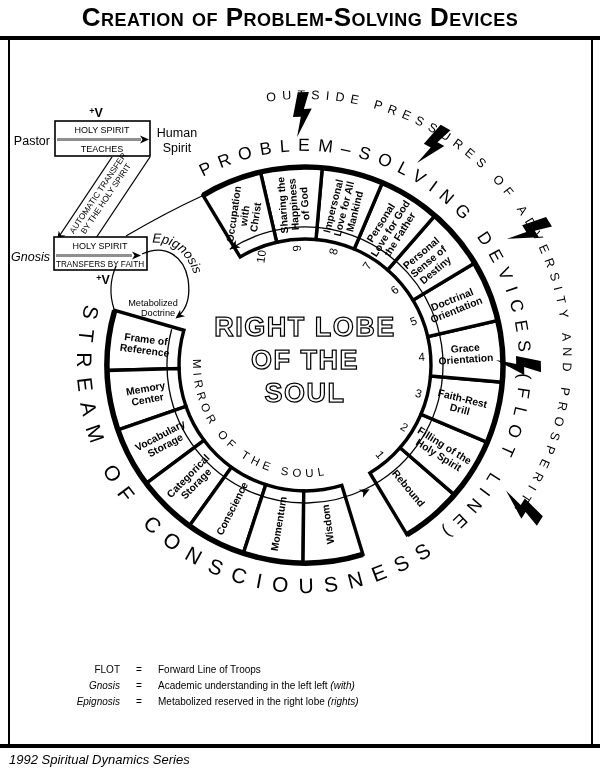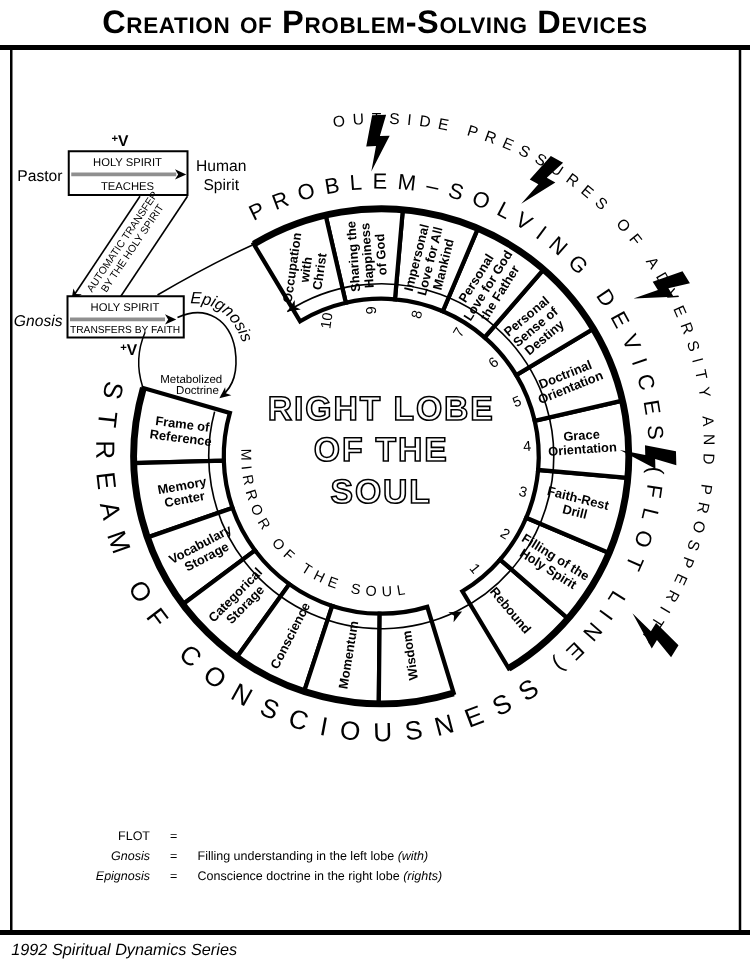--- a/index.html
+++ b/index.html
@@ -121,30 +121,31 @@
       <polygon points="0,0 -9,4.05 -6.4799999999999995,0 -9,-4.05" transform="translate(175.50 318.50) rotate(142.00)" fill="#000000" stroke="none"></polygon>
       <path id="pthEpi" d="M 150 243 C 179 240 196 262 199 300" fill="none" stroke="none"></path>
       <text font-size="13.2" font-style="italic" fill="#000000"><textPath href="#pthEpi" startOffset="2">Epignosis</textPath></text>
       <text x="153" y="306" text-anchor="middle" font-size="9.2" fill="#000000"><tspan x="153" dy="0">Metabolized</tspan><tspan x="158" dy="9.5">Doctrine</tspan></text>
     </svg>
 
   <div class="legend">
     <div class="lrow">
       <span class="lterm">FLOT</span>
       <span class="leq">=</span>
+      <span class="ldef"><span>Forward Line of Troops</span><span class="it"></span></span>
     </div>
     <div class="lrow">
       <span class="lterm it">Gnosis</span>
       <span class="leq">=</span>
-      <span class="ldef"><span>Filling understanding in the left lobe </span><span class="it">(with)</span></span>
+      <span class="ldef"><span>Academic understanding in the left left </span><span class="it">(with)</span></span>
     </div>
     <div class="lrow">
       <span class="lterm it">Epignosis</span>
       <span class="leq">=</span>
-      <span class="ldef"><span>Conscience doctrine in the right lobe </span><span class="it">(rights)</span></span>
+      <span class="ldef"><span>Metabolized reserved in the right lobe </span><span class="it">(rights)</span></span>
     </div>
   </div>
 
   <div class="footer-left">
     <div>1992 Spiritual Dynamics Series</div>
   </div>
   <div class="bottom-rule"></div>
 </div>
 
 </body></html>

